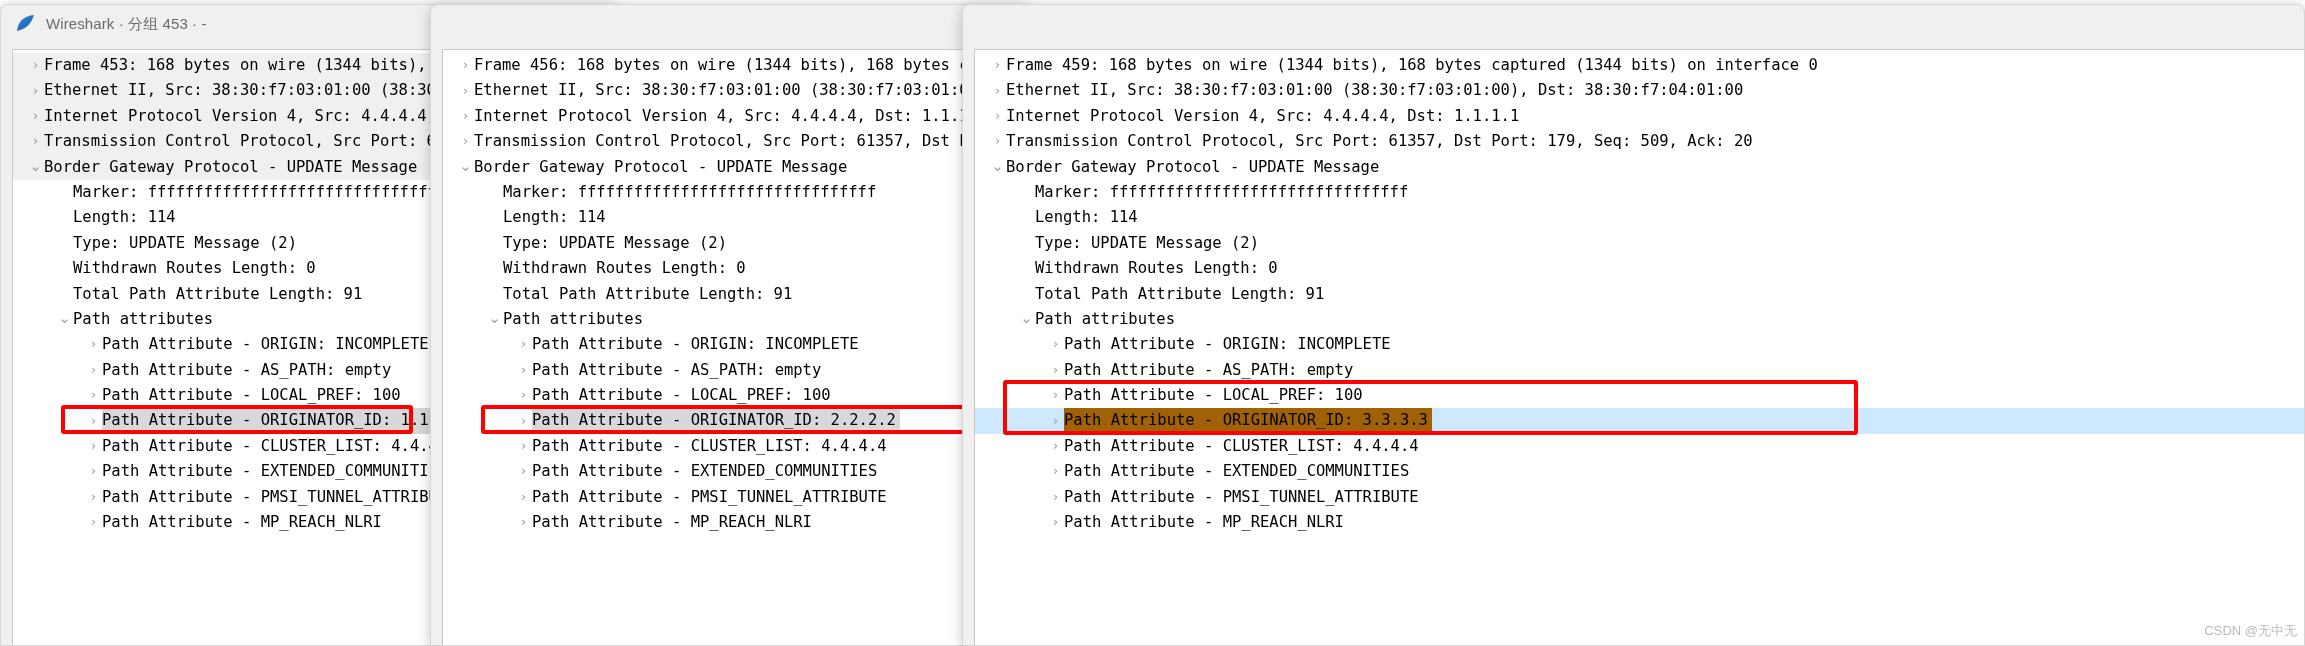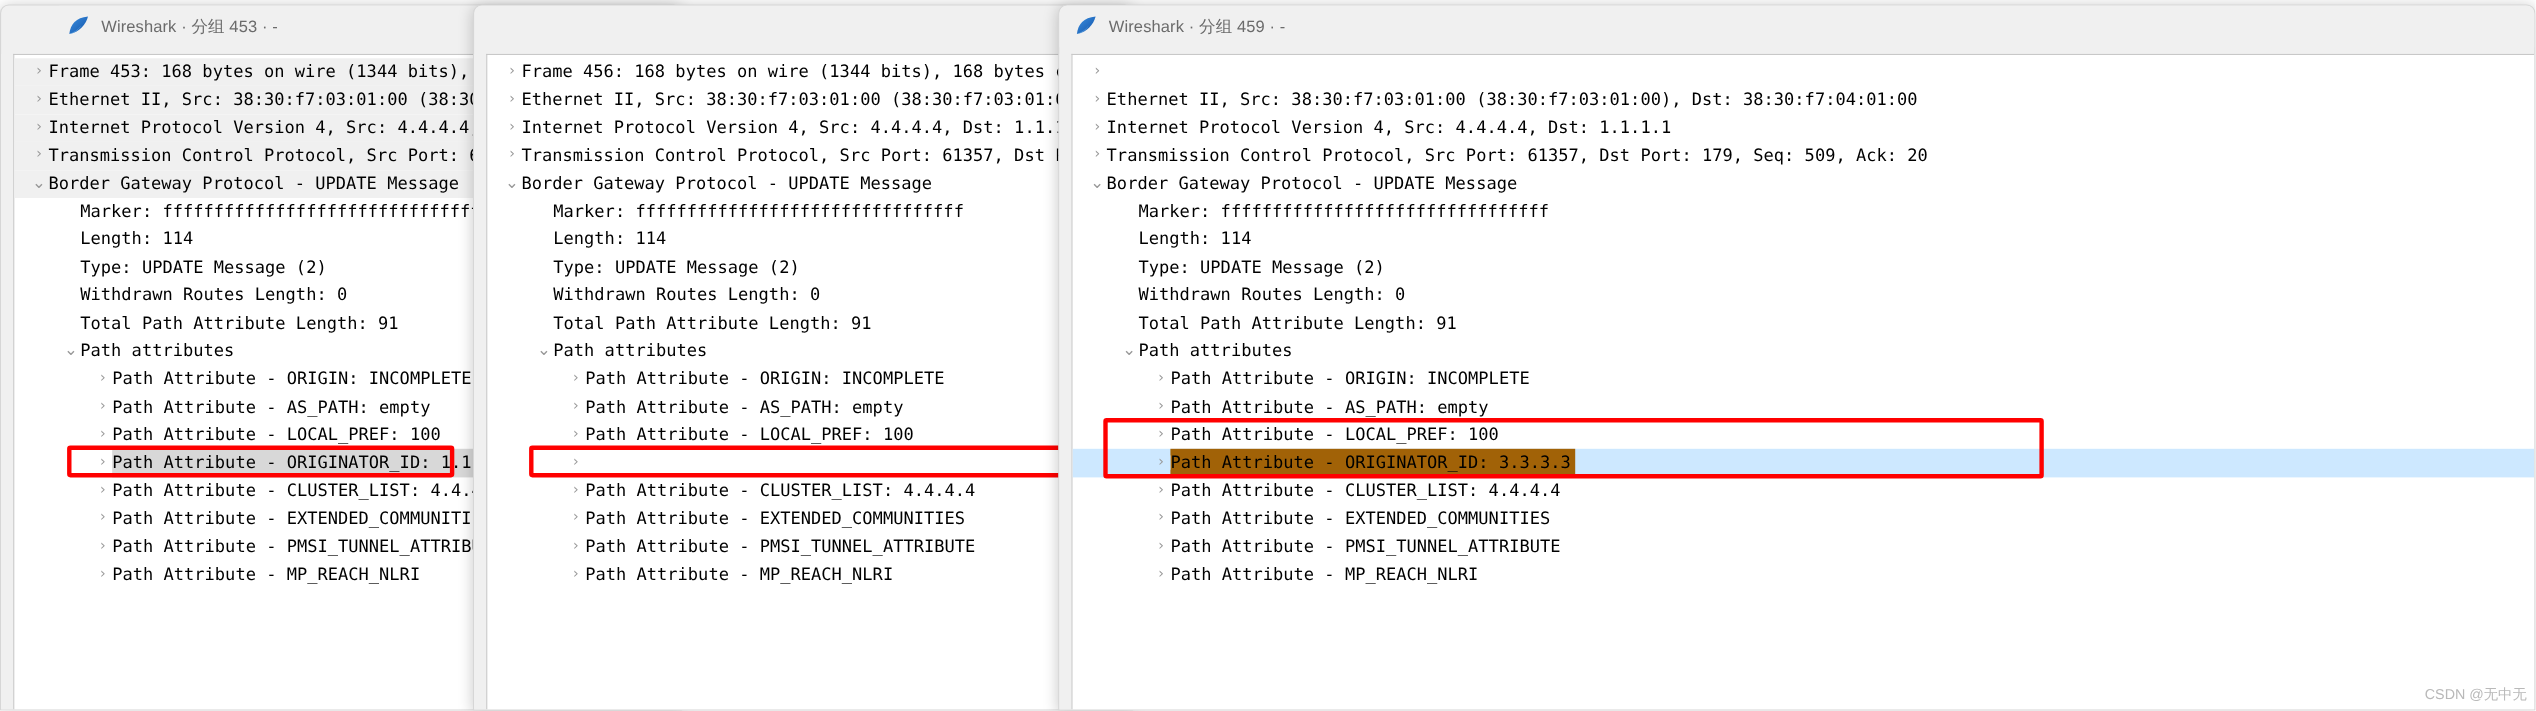--- a/index.html
+++ b/index.html
@@ -105,21 +105,21 @@
     position: absolute;
     right: 8px; bottom: 6px;
     font-size: 13px;
     color: #b9b9b9;
     font-family: "Liberation Sans", sans-serif;
     z-index: 90;
     white-space: nowrap;
   }
 
   
-  #win1 { left: 0px;    top: 4px;  width: 620px;  height: 642px; padding-left: 46px; }
+  #win1 { left: 0px;    top: 4px;  width: 620px;  height: 642px; }
   #win2 { left: 430px;  top: 4px;  width: 600px;  height: 642px; }
   #win3 { left: 962px;  top: 4px;  width: 1343px; height: 642px; }
   #win1 { z-index: 10; }
   #win2 { z-index: 20; }
   #win3 { z-index: 30; }
 
   
   .leftstrip {
     position: absolute; left: 0; top: 44px; bottom: 0; width: 11px;
     background: #f0f0f0;
@@ -285,20 +285,21 @@
           <div class="row d2">
             <span class="chev">›</span>
             <span class="txt">Path Attribute - AS_PATH: empty</span>
           </div>
           <div class="row d2">
             <span class="chev">›</span>
             <span class="txt">Path Attribute - LOCAL_PREF: 100</span>
           </div>
           <div class="row d2 sel-gray">
             <span class="chev">›</span>
+            <span class="txt">Path Attribute - ORIGINATOR_ID: 2.2.2.2</span>
           </div>
           <div class="row d2">
             <span class="chev">›</span>
             <span class="txt">Path Attribute - CLUSTER_LIST: 4.4.4.4</span>
           </div>
           <div class="row d2">
             <span class="chev">›</span>
             <span class="txt">Path Attribute - EXTENDED_COMMUNITIES</span>
           </div>
           <div class="row d2">
@@ -308,40 +309,26 @@
           <div class="row d2">
             <span class="chev">›</span>
             <span class="txt">Path Attribute - MP_REACH_NLRI</span>
           </div>
         </div>
       <div class="redbox" id="redbox2" style="top: 355px; height: 29.4px; left: 38px; width: 500px;"></div>
     </div>
   </div>
 
   <div class="win" id="win3">
-    <div class="titlebar">
-      <span class="shark">
-        <svg width="22" height="22" viewBox="0 0 22 22">
-          <defs>
-              <linearGradient id="g3" x1="0" y1="0" x2="1" y2="1">
-            <stop offset="0" stop-color="#3b8fe0"></stop>
-                <stop offset="1" stop-color="#1152a8"></stop>
-          </linearGradient>
-            </defs>
-          <path d="M2 18 C3 9 8 3 19 2 C17 9 12 16 2 18 Z" fill="url(#g3)"></path>
-          <path d="M2 18 C6 16.5 10 14 13 10 C10 15 6 17.5 2 18 Z" fill="#7fc1f2" opacity=".55"></path>
-        </svg>
-      </span>
-      <span class="title-text">Wireshark · 分组 459 · -</span>
-    </div>
     <div class="leftstrip"></div>
     <div class="pane-wrap">
       <div class="tree" id="tree3">
           <div class="row d0">
             <span class="chev">›</span>
+            <span class="txt">Frame 459: 168 bytes on wire (1344 bits), 168 bytes captured (1344 bits) on interface 0</span>
           </div>
           <div class="row d0">
             <span class="chev">›</span>
             <span class="txt">Ethernet II, Src: 38:30:f7:03:01:00 (38:30:f7:03:01:00), Dst: 38:30:f7:04:01:00</span>
           </div>
           <div class="row d0">
             <span class="chev">›</span>
             <span class="txt">Internet Protocol Version 4, Src: 4.4.4.4, Dst: 1.1.1.1</span>
           </div>
           <div class="row d0">

